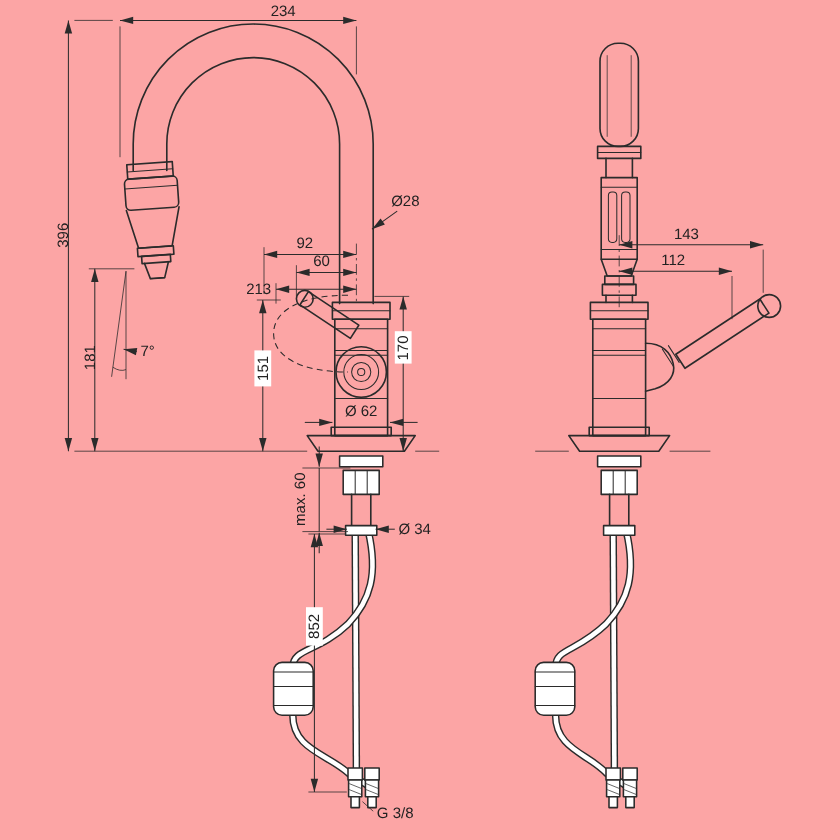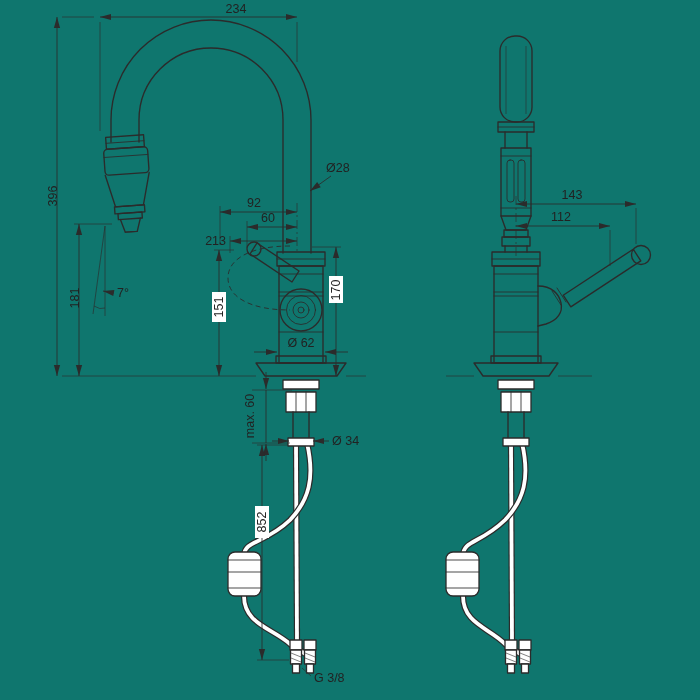--- a/index.html
+++ b/index.html
@@ -1,16 +1,16 @@
 <!DOCTYPE html>
 <html><head>
 <meta charset="utf-8">
 <style>
   html,body{margin:0;padding:0;background:#fff;}
-  .sheet{position:relative;width:700px;height:700px;background:#0f766e;overflow:hidden;
+  .sheet{position:relative;width:700px;height:700px;background:#fca5a5;overflow:hidden;
          font-family:"Liberation Sans","DejaVu Sans",sans-serif;}
   svg{display:block;}
   .ol  {fill:none;stroke:#2b2b2b;stroke-width:1.35;stroke-linejoin:round;stroke-linecap:round;}
   .ol2 {fill:none;stroke:#2b2b2b;stroke-width:.85;stroke-linejoin:round;stroke-linecap:round;}
   .fine{fill:none;stroke:#2b2b2b;stroke-width:.6;}
   .wfill{fill:#fff;stroke:#2b2b2b;stroke-width:1.3;stroke-linejoin:round;}
   .dim {fill:none;stroke:#2b2b2b;stroke-width:.85;}
   .ext {fill:none;stroke:#2b2b2b;stroke-width:.65;}
   .cl  {fill:none;stroke:#2b2b2b;stroke-width:.65;stroke-dasharray:9 3 2 3;}
   .dsh {fill:none;stroke:#2b2b2b;stroke-width:.9;stroke-dasharray:5 3.5;}

